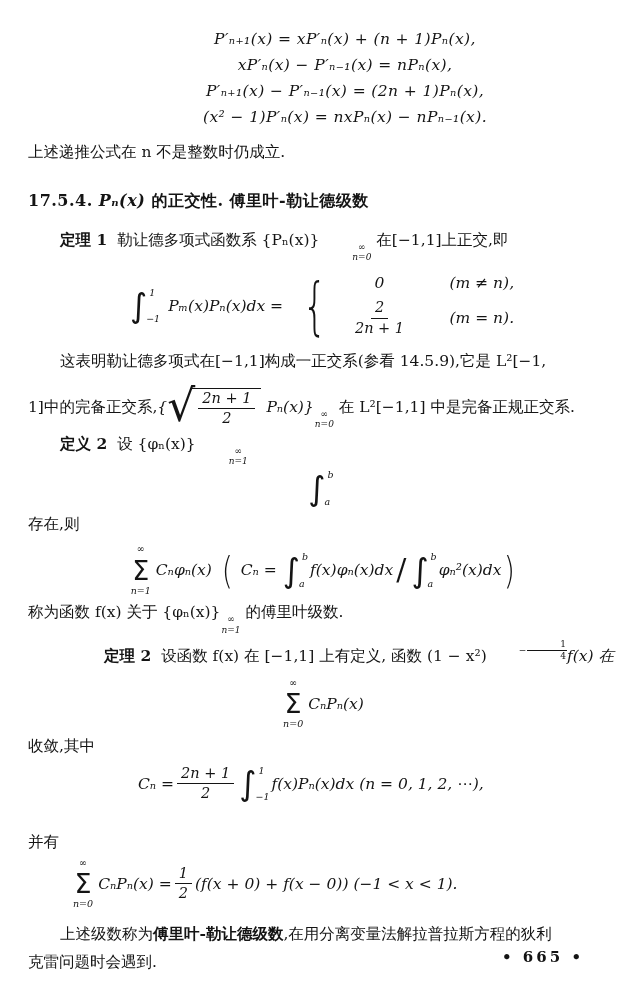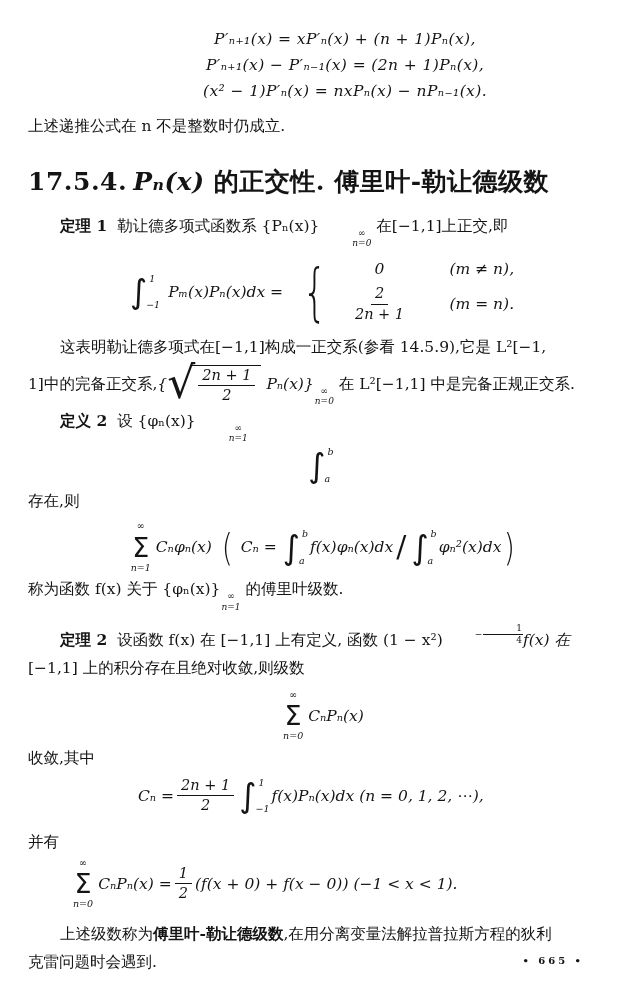--- a/index.html
+++ b/index.html
@@ -8,21 +8,21 @@
     font-family:"DejaVu Serif","Liberation Serif","DejaVu Sans",serif;
     font-size:15.5px;overflow:hidden;
   }
   .page{position:relative;width:640px;height:988px;box-sizing:border-box;padding:20px 26px 0 28px;}
   .math{font-style:italic;}
   
   .recur{margin:6px 0 0 0;text-align:center;padding-left:48px;}
   .recur .fline{line-height:26px;letter-spacing:.4px;}
   .note{margin-top:9px;line-height:26px;}
   
-  .sec-head{margin-top:26px;font-size:25px;font-weight:bold;letter-spacing:.5px;}
+  .sec-head{margin-top:26px;font-size:16px;font-weight:bold;letter-spacing:.5px;}
   .sec-head .sec-num{font-weight:bold;margin-right:6px;}
   
   .para{line-height:28px;}
   .ind{text-indent:32px;}
   .blabel{font-weight:bold;margin-right:10px;}
   
   .limstack{display:inline-flex;flex-direction:column;align-items:center;font-size:9px;line-height:1.15;vertical-align:-5px;margin-left:1px;font-style:italic;}
   
   .frac{display:inline-flex;flex-direction:column;align-items:center;vertical-align:middle;margin:0 3px;line-height:1.2;font-size:14.5px;}
   .frac .num{padding:0 4px 1px 4px;border-bottom:1.3px solid #141414;}
@@ -52,30 +52,31 @@
   .sqrt-glyph{font-size:44px;line-height:.95;font-style:normal;font-family:"DejaVu Sans",sans-serif;margin-right:-5px;transform:translateY(-2px);}
   .sqrt-body{border-top:1.5px solid #141414;padding:1px 3px 0 5px;display:inline-flex;align-items:center;}
   
   .dformula{display:flex;align-items:center;justify-content:center;font-style:italic;}
   .gap6{gap:6px;}
   
   .supfrac{display:inline-flex;align-items:center;vertical-align:8px;font-size:9px;line-height:1;}
   .supfrac .mfrac{display:inline-flex;flex-direction:column;align-items:center;margin-left:1px;}
   .supfrac .mfrac .mnum{border-bottom:1px solid #141414;padding:0 1px 1px 1px;}
   .supfrac .mfrac .mden{padding-top:1px;}
-  .pagenum{position:absolute;right:56px;bottom:22px;font-size:10px;letter-spacing:3px;font-weight:bold;}
-  .tallline{line-height:46px;}
+  .pagenum{position:absolute;right:56px;bottom:22px;font-size:15px;letter-spacing:3px;font-weight:bold;}
+  .tallline{line-height:46px;margin-top:9px;}
 </style>
 </head>
 <body>
 
 <div class="page">
 
   <div class="recur math">
       <div class="fline">P′ₙ₊₁(x) = xP′ₙ(x) + (n + 1)Pₙ(x),</div>
+      <div class="fline">xP′ₙ(x) − P′ₙ₋₁(x) = nPₙ(x),</div>
       <div class="fline">P′ₙ₊₁(x) − P′ₙ₋₁(x) = (2n + 1)Pₙ(x),</div>
       <div class="fline">(x² − 1)P′ₙ(x) = nxPₙ(x) − nPₙ₋₁(x).</div>
     </div>
   <div class="note">上述递推公式在 n 不是整数时仍成立.</div>
 
   <div class="sec-head">
     <span class="sec-num">17.5.4.</span><span class="math">Pₙ(x)</span>
     <span>的正交性. 傅里叶-勒让德级数</span>
   </div>
 
@@ -184,31 +185,30 @@
   </div>
 
   <div class="para">
     <span>称为函数 f(x) 关于 {φₙ(x)}</span><span class="limstack">
         <span>∞</span>
         <span>n=1</span>
       </span>
     <span>的傅里叶级数.</span>
   </div>
 
-  <div class="para" style="margin-top:12px;">
+  <div class="para" style="margin-top:5px;text-align:right;">
     <div class="ind">
       <span class="blabel">定理 2</span><span>设函数 f(x) 在 [−1,1] 上有定义, 函数 (1 − x²)</span><span class="supfrac">
           <span>−</span>
           <span class="mfrac">
             <span class="mnum">1</span>
             <span class="mden">4</span>
           </span>
         </span><span class="math">f(x)  在</span>
     </div>
-    <div>[−1,1] 上的积分存在且绝对收敛,则级数</div>
   </div>
 
   <div class="dformula" style="margin:8px 0 2px 0;min-height:48px;">
     <span class="bigsum">
         <span class="stop">∞</span>
         <span class="sglyph">Σ</span>
         <span class="sbot">n=0</span>
       </span>
     <span>CₙPₙ(x)</span>
   </div>
@@ -223,21 +223,21 @@
     <span class="bigint">
       <span class="int-glyph">∫</span>
       <span class="int-lims">
           <span class="uplim">1</span>
           <span class="lolim">−1</span>
         </span>
     </span>
     <span>f(x)Pₙ(x)dx (n = 0, 1, 2, ⋯),</span>
   </div>
 
-  <div class="para" style="margin-top:10px;">并有</div>
+  <div class="para" style="margin-top:22px;">并有</div>
 
   <div class="dformula" style="justify-content:flex-start;margin:2px 0 0 40px;min-height:48px;">
     <span class="bigsum">
         <span class="stop">∞</span>
         <span class="sglyph">Σ</span>
         <span class="sbot">n=0</span>
       </span>
     <span>CₙPₙ(x) =</span>
     <span class="frac">
         <span class="num">1</span>

